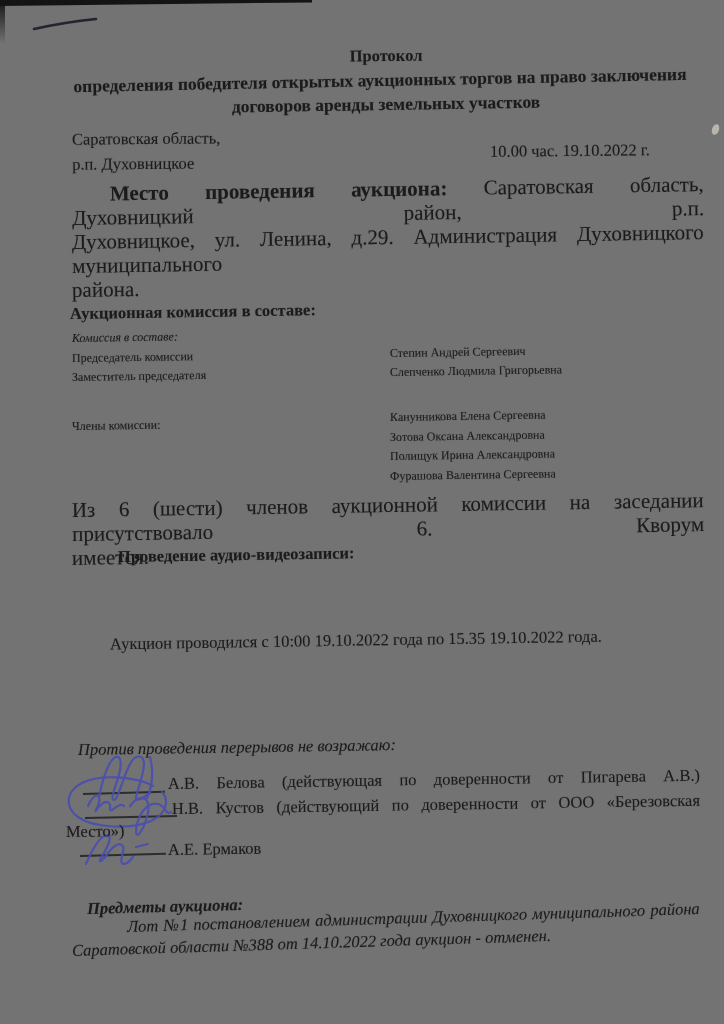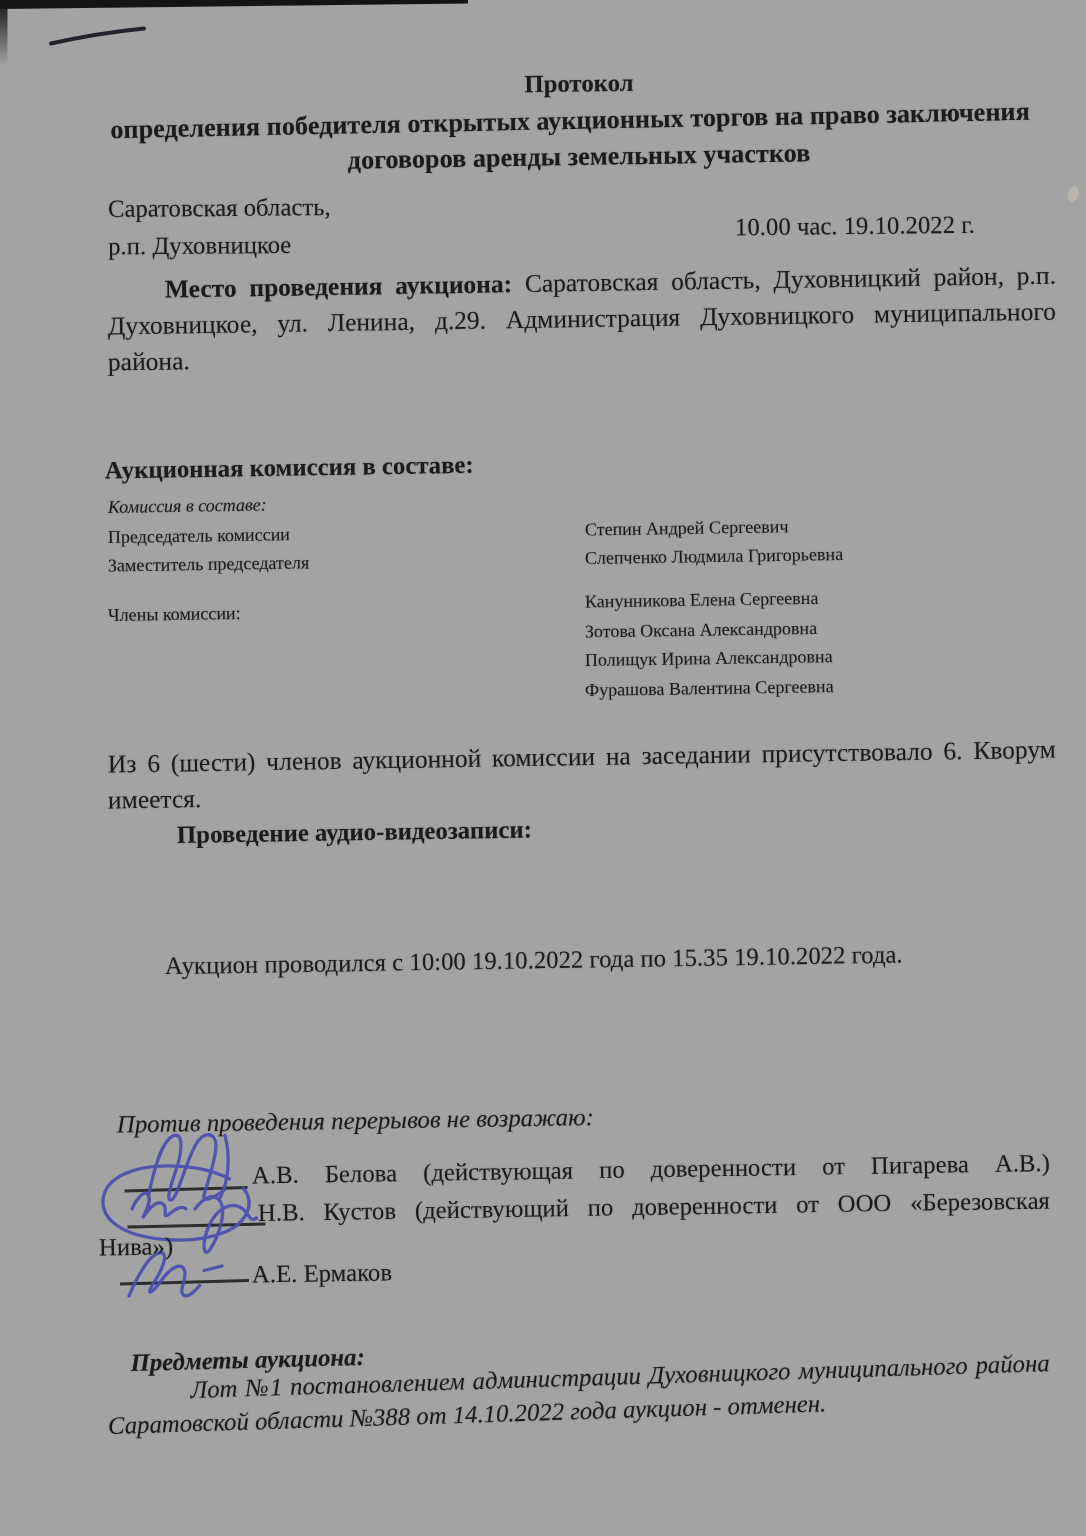--- a/index.html
+++ b/index.html
@@ -1,30 +1,30 @@
 <!DOCTYPE html>
 <html><head>
 <meta charset="utf-8">
 <style>
   html,body{margin:0;padding:0;background:#e8e8e8;}
   .page{
     position:relative;width:724px;height:1024px;margin:0 auto;
-    background:#a3a3a3;overflow:hidden;
+    background:#737373;overflow:hidden;
     font-family:"Liberation Serif","DejaVu Serif",serif;
     color:#1b1b1b;
   }
   .txt{position:absolute;font-size:16.5px;line-height:24px;
        text-shadow:0 0 1px rgba(40,40,40,.35);}
   .b{font-weight:700;}
   .i{font-style:italic;}
   .c{text-align:center;}
   .ln{transform:rotate(-0.9deg);transform-origin:0 50%;}
   .jl{text-align:justify;text-align-last:justify;}
   .ind{text-indent:38px;}
-  .sec{position:absolute;left:72px;width:632px;font-size:17px;line-height:24px;
+  .sec{position:absolute;left:72px;width:632px;font-size:21px;line-height:24px;
        text-shadow:0 0 1px rgba(40,40,40,.35);}
   .crow{position:relative;height:19.6px;line-height:19.6px;}
   .crow .name{position:absolute;left:318px;top:0;white-space:nowrap;}
   .crow .role{position:absolute;left:0;top:0;white-space:nowrap;}
   .mline{height:19.8px;line-height:19.8px;white-space:nowrap;}
   .sigline{position:absolute;height:2px;background:#2d2d2d;transform-origin:0 50%;}
   .scan-top{position:absolute;left:0;top:0;width:312px;height:6px;background:#141414;
             clip-path:polygon(0 0,100% 0,100% 40%,0 100%);}
   .scan-left{position:absolute;left:0;top:0;width:5px;height:44px;
              background:linear-gradient(#141414,rgba(20,20,20,0));}
@@ -67,21 +67,21 @@
   <div class="sec" style="top:329px;font-size:12px;">
     <div class="ln i" style="height:19.6px;line-height:19.6px;">Комиссия в составе:</div>
     <div class="crow ln">
       <span class="role">Председатель комиссии</span>
       <span class="name">Степин Андрей Сергеевич</span>
     </div>
     <div class="crow ln">
       <span class="role">Заместитель председателя</span>
       <span class="name">Слепченко Людмила Григорьевна</span>
     </div>
-    <div style="position:relative;margin-top:4px;">
+    <div style="position:relative;margin-top:20px;">
       <span class="ln" style="position:absolute;left:0;top:6px;">Члены комиссии:</span>
       <div style="margin-left:318px;">
         <div class="mline ln">Канунникова Елена Сергеевна</div>
         <div class="mline ln">Зотова Оксана Александровна</div>
         <div class="mline ln">Полищук Ирина Александровна</div>
         <div class="mline ln">Фурашова Валентина Сергеевна</div>
       </div>
     </div>
   </div>
 
@@ -108,20 +108,20 @@
       <path d="M 153 786 C 135 776 100 774 82 783 C 66 791 64 807 78 817 C 94 828 130 830 151 821 C 166 814 170 801 162 792"></path>
       <path d="M 88 806 C 92 797 97 793 99 797 C 101 801 97 808 95 812 C 99 806 105 799 109 803 C 112 806 108 812 112 810 C 116 807 120 803 124 806"></path>
       <path d="M 130 806 C 136 798 143 795 147 801 C 151 808 146 824 140 833 C 136 839 134 830 139 818 C 144 806 154 800 162 806 C 167 810 166 815 171 812"></path>
       <path d="M 86 864 C 92 850 100 836 107 835 C 113 835 108 847 102 856 C 97 864 101 863 108 853 C 114 845 121 841 123 847 C 125 852 119 860 122 863 C 125 866 130 861 133 857"></path>
       <path d="M 136 847 L 148 844"></path>
     </g>
   </svg>
 
   <div class="txt jl" style="left:168px;top:772px;width:532px;transform:rotate(-0.9deg);transform-origin:0 50%;">А.В.  Белова  (действующая  по  доверенности  от  Пигарева  А.В.)</div>
   <div class="txt jl" style="left:172px;top:797px;width:528px;transform:rotate(-0.9deg);transform-origin:0 50%;">Н.В. Кустов  (действующий по  доверенности от ООО «Березовская</div>
-  <div class="txt ln" style="left:66px;top:820px;">Нива»)</div>
+  <div class="txt ln" style="left:66px;top:820px;">Место»)</div>
   <div class="txt ln" style="left:168px;top:838px;">А.Е. Ермаков</div>
 
   <div class="txt b i" style="left:87px;top:897px;transform:rotate(-1.5deg);transform-origin:0 50%;">Предметы аукциона:</div>
   <div class="txt i jl" style="left:127px;top:915px;width:573px;transform:rotate(-1.8deg);transform-origin:0 50%;">Лот №1 постановлением администрации Духовницкого муниципального района</div>
   <div class="txt i" style="left:72px;top:939px;transform:rotate(-1.8deg);transform-origin:0 50%;">Саратовской области №388 от 14.10.2022 года аукцион  - отменен.</div>
 
 </div>
 
 </body></html>

